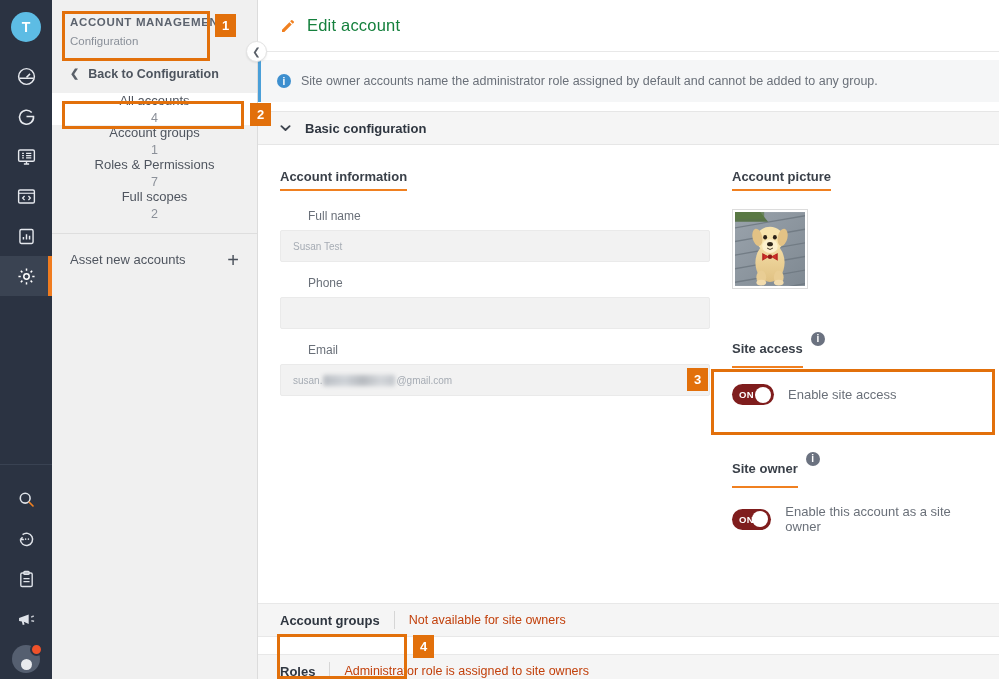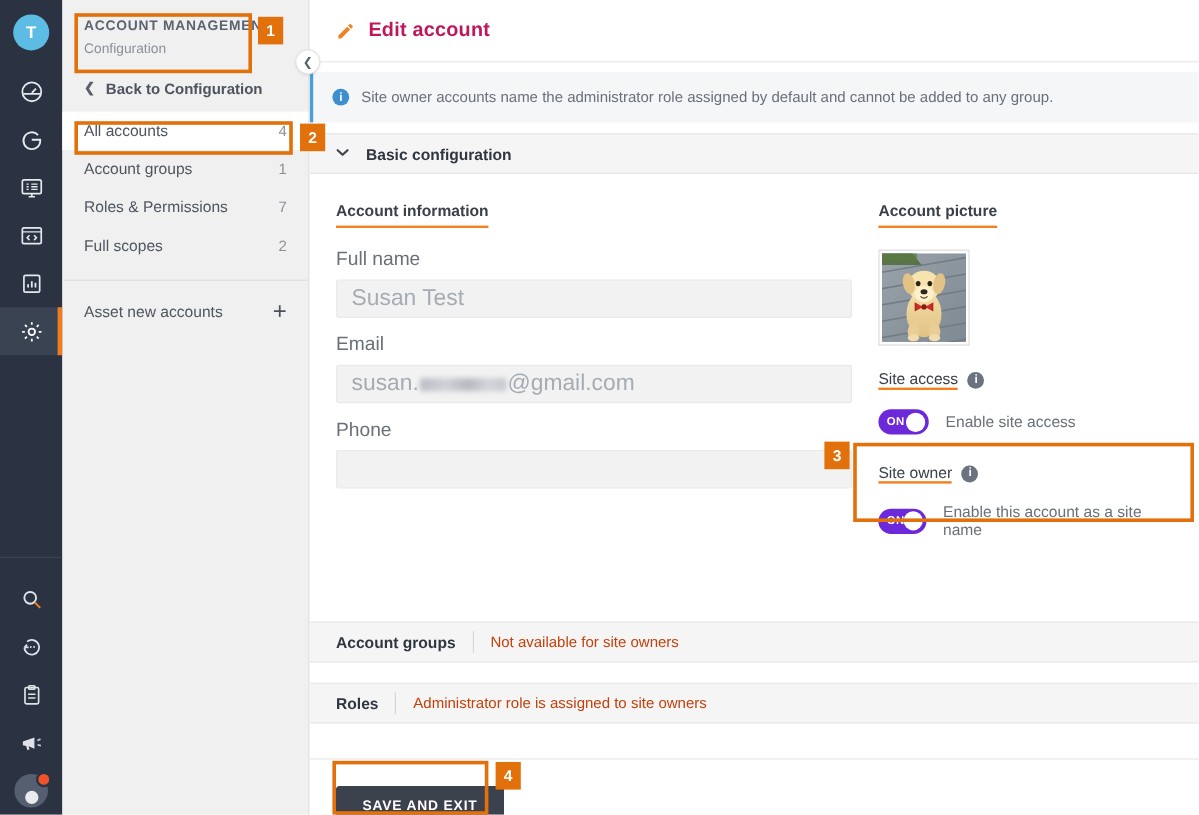--- a/index.html
+++ b/index.html
@@ -57,21 +57,21 @@
   }
   .side-head .sub { font-size: 11.5px; color:#8a9099; margin-top: 5px; }
   .back-row {
     display:flex; align-items:center; gap:9px; padding: 8px 18px 10px 18px;
     font-size: 12.5px; color:#4d545e; font-weight: bold;
   }
   .back-row .chev { font-size: 11px; color:#5a6069; }
   .side-list { margin-top: 2px; }
   .side-row {
     display:flex; align-items:center; justify-content:space-between;
-    height: 32px; padding: 0 18px; font-size: 13px; color:#4f555f;
+    height: 32px; padding: 0 18px; font-size: 13px; color:#4f555f;flex-direction:column;
   }
   .side-row .cnt { color:#8b9099; font-size: 12.5px; }
   .side-row.is-highlighted { background: #ffffff; }
   .side-divider { height: 1px; background: #dedede; margin: 12px 0 0 0; }
   .invite-row {
     display:flex; align-items:center; justify-content:space-between;
     height: 40px; padding: 0 18px; font-size: 13px; color:#4f555f; margin-top: 6px;
   }
   .invite-row .plus { font-size: 20px; color:#4a515b; line-height: 1; }
 
@@ -82,21 +82,21 @@
     font-size: 10px; color:#5a6069; z-index: 6; box-shadow: 0 1px 2px rgba(0,0,0,.08);
   }
 
   
   .main { flex: 1 1 auto; height: 679px; background:#ffffff; position: relative; overflow: hidden; }
   .main-head {
     height: 52px; display:flex; align-items:center; gap:11px;
     padding: 0 0 0 22px; border-bottom: 1px solid #e8e8e8;
   }
   .main-head .pencil { color:#f08020; font-size:15px; display:flex; align-items:center; }
-  .main-head .ttl { font-size: 16.5px; color:#be185d; font-weight: bold; letter-spacing: .2px; }
+  .main-head .ttl { font-size: 16.5px; color:#15803d; font-weight: normal; letter-spacing: .2px; }
 
   .banner {
     margin: 8px 0 0 0; background:#f5f6f7; border-left: 3px solid #4a9fd8;
     height: 42px; display:flex; align-items:center; gap:10px; padding: 0 14px 0 16px;
   }
   .banner .info-ic {
     width:14px; height:14px; border-radius:50%; background:#3d8fcf; color:#fff;
     font-size:10px; font-weight:bold; display:flex; align-items:center; justify-content:center;
     flex:0 0 14px;
   }
@@ -113,50 +113,50 @@
   .body-grid { display:flex; padding: 22px 22px 0 22px; gap: 14px; }
   .col-left { width: 430px; flex: 0 0 430px; }
   .col-right { flex: 1 1 auto; padding-left: 8px; }
 
   .sect-title {
     font-size: 13px; color:#3a4049; font-weight: bold; display:inline-block;
     padding-bottom: 5px; border-bottom: 2px solid #f08020; margin-bottom: 18px;
   }
   .titled-info { display:flex; align-items:center; gap:8px; margin-bottom: 16px; }
   .titled-info .t {
-    font-size: 13px; color:#3a4049; font-weight: normal;
-    border-bottom: 2px solid #f08020; padding-bottom: 0;
+    font-size: 13px; color:#3a4049; font-weight: bold;
+    border-bottom: 2px solid #f08020; padding-bottom: 10px; margin-top: 32px;
   }
   .titled-info .i {
     width:14px; height:14px; border-radius:50%; background:#6b7280; color:#fff;
     font-size:10px; font-weight:bold; display:flex; align-items:center; justify-content:center;
   }
 
   .field { margin-bottom: 14px; }
-  .field-label { font-size: 16px; color:#6a7079; margin-bottom: 7px; }
+  .field-label { font-size: 12px; color:#6a7079; margin-bottom: 7px; margin-left: 28px; }
   .field-input {
     height: 32px; background:#f2f2f2; border:1px solid #eaeaea; border-radius:2px;
     display:flex; align-items:center; padding: 0 12px;
-    font-size: 19px; color:#a6acb4; width: 100%;
+    font-size: 10px; color:#a6acb4; width: 100%;
   }
   .blurmask {
     display:inline-block; width: 72px; height: 11px; margin: 0 1px;
     background: linear-gradient(90deg,#b9bdc3,#cfd3d8 30%,#b6babf 55%,#d3d6da 80%,#c2c6cb);
     filter: blur(2.2px); border-radius: 2px; vertical-align: middle;
   }
 
   .pic-frame {
     width: 76px; height: 80px; border:1px solid #dcdcdc; background:#fff; padding: 2px;
     margin-bottom: 20px;
   }
   .pic-canvas { width: 100%; height: 100%; display:block; }
 
   .toggle-row { display:flex; align-items:center; gap:14px; margin-top: 10px; }
   .toggle {
-    width: 42px; height: 21px; border-radius: 11px; background:#6d28d9;
+    width: 42px; height: 21px; border-radius: 11px; background:#7f1d1d;
     position:relative; display:flex; align-items:center;
   }
   .toggle .txt {
     color:#fff; font-size: 9.5px; font-weight: bold; position:absolute; left: 7px; letter-spacing:.3px;
   }
   .toggle .knob {
     width: 16px; height: 16px; border-radius: 50%; background:#fff;
     position:absolute; right: 3px;
   }
   .toggle-label { font-size: 13px; color:#6a7079; }
@@ -351,31 +351,31 @@
 
       <div class="col-left">
         <div class="sect-title">Account information</div>
 
         <div class="field">
           <div class="field-label">Full name</div>
           <div class="field-input">Susan Test</div>
         </div>
 
         <div class="field">
+          <div class="field-label">Phone</div>
+          <div class="field-input"></div>
+        </div>
+
+        <div class="field">
           <div class="field-label">Email</div>
           <div class="field-input">
             <span>susan.</span>
               <span class="blurmask"></span>
               <span>@gmail.com</span>
           </div>
-        </div>
-
-        <div class="field">
-          <div class="field-label">Phone</div>
-          <div class="field-input"></div>
         </div>
       </div>
 
       <div class="col-right">
         <div class="sect-title">Account picture</div>
 
         <div class="pic-frame">
           <svg class="pic-canvas" viewBox="0 0 72 76">
             <defs>
               <linearGradient id="deck" x1="0" y1="0" x2="1" y2="1">
@@ -433,21 +433,21 @@
 
         <div class="titled-info" style="margin-top:24px;">
           <span class="t">Site owner</span>
           <span class="i">i</span>
         </div>
         <div class="toggle-row">
           <span class="toggle">
             <span class="txt">ON</span>
             <span class="knob"></span>
           </span>
-          <span class="toggle-label">Enable this account as a site name</span>
+          <span class="toggle-label">Enable this account as a site owner</span>
         </div>
       </div>
     </div>
 
     <div style="margin-top:69px;">
       <div class="row-strip">
         <span class="k">Account groups</span>
         <span class="divider"></span>
         <span class="v">Not available for site owners</span>
       </div>

